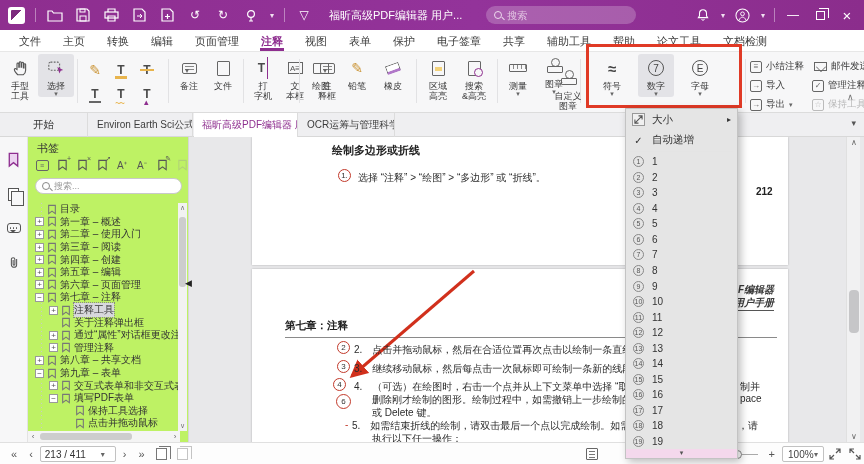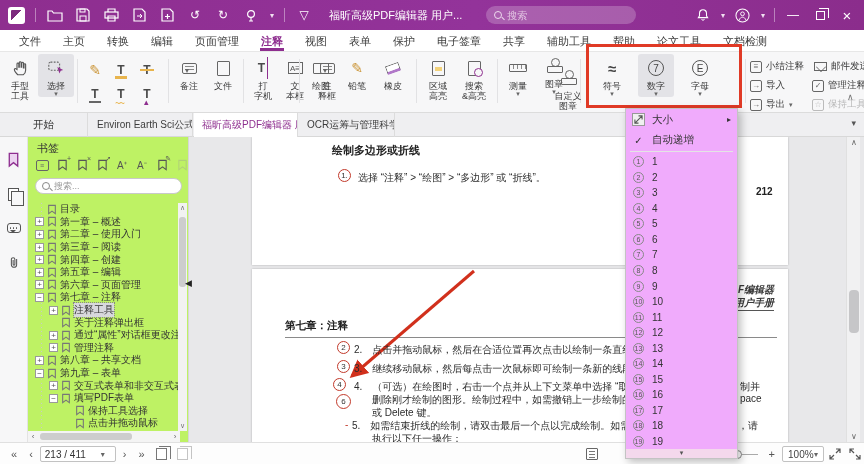--- a/index.html
+++ b/index.html
@@ -162,21 +162,21 @@
             font-weight:bold; color:#3b3b3b; line-height:13px; }
   .p2head .ul { border-bottom:1px solid #555; padding-bottom:1px; }
   .chapter { position:absolute; left:33px; top:50px; font-size:10.5px; font-weight:bold; color:#222; }
   .chap-hr { position:absolute; left:33px; top:68px; width:492px; border-bottom:1.5px solid #8a8a8a; }
   .dash5 { position:absolute; left:93px; top:150px; color:#c23a2b; font-size:10px; }
   .doc-vscroll { position:absolute; left:657px; top:0; width:14px; height:305px; background:#f1f1f2; border-left:1px solid #e0e0e0;}
   .doc-vscroll .dthumb { position:absolute; left:2px; top:153px; width:10px; height:43px; background:#c6c6c8; border-radius:4px; }
   .dv-arr { position:absolute; left:0; width:14px; text-align:center; font-size:8px; color:#666; }
 
   
-  .dropdown { position:absolute; left:625px; top:108px; width:113px; height:351px; background:#f0abfc;
+  .dropdown { position:absolute; left:625px; top:108px; width:113px; height:351px; background:#e5e5e5;
               border:1px solid #c3c3c3; box-shadow:3px 3px 8px rgba(0,0,0,.25); z-index:60;
               display:flex; flex-direction:column; }
   .dd-row { height:21px; display:flex; align-items:center; gap:7px; padding:0 6px; font-size:10.5px; color:#333; }
   .dd-size-ic { width:13px; height:13px; border:1px solid #999; background:#f0f0f0; display:flex;
                 align-items:center; justify-content:center; flex:0 0 auto;}
   .dd-sub { margin-left:auto; font-size:8px; color:#333; }
   .dd-check { width:13px; text-align:center; font-size:10px; color:#333; flex:0 0 auto;}
   .dd-sep { border-top:1px solid #e4e4e4; margin:1px 4px; }
   .dd-items { flex:1; display:flex; flex-direction:column; padding-top:1px; }
   .dd-item { flex:1; display:flex; align-items:center; gap:8px; padding:0 7px; }

